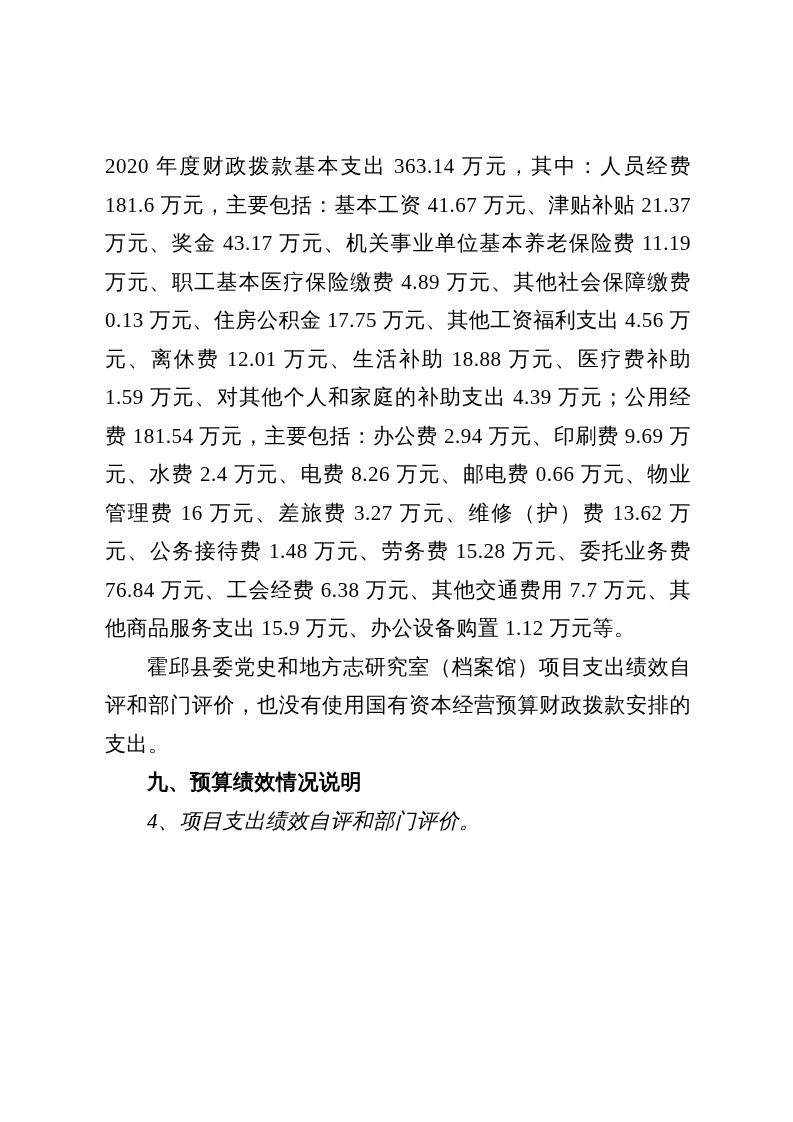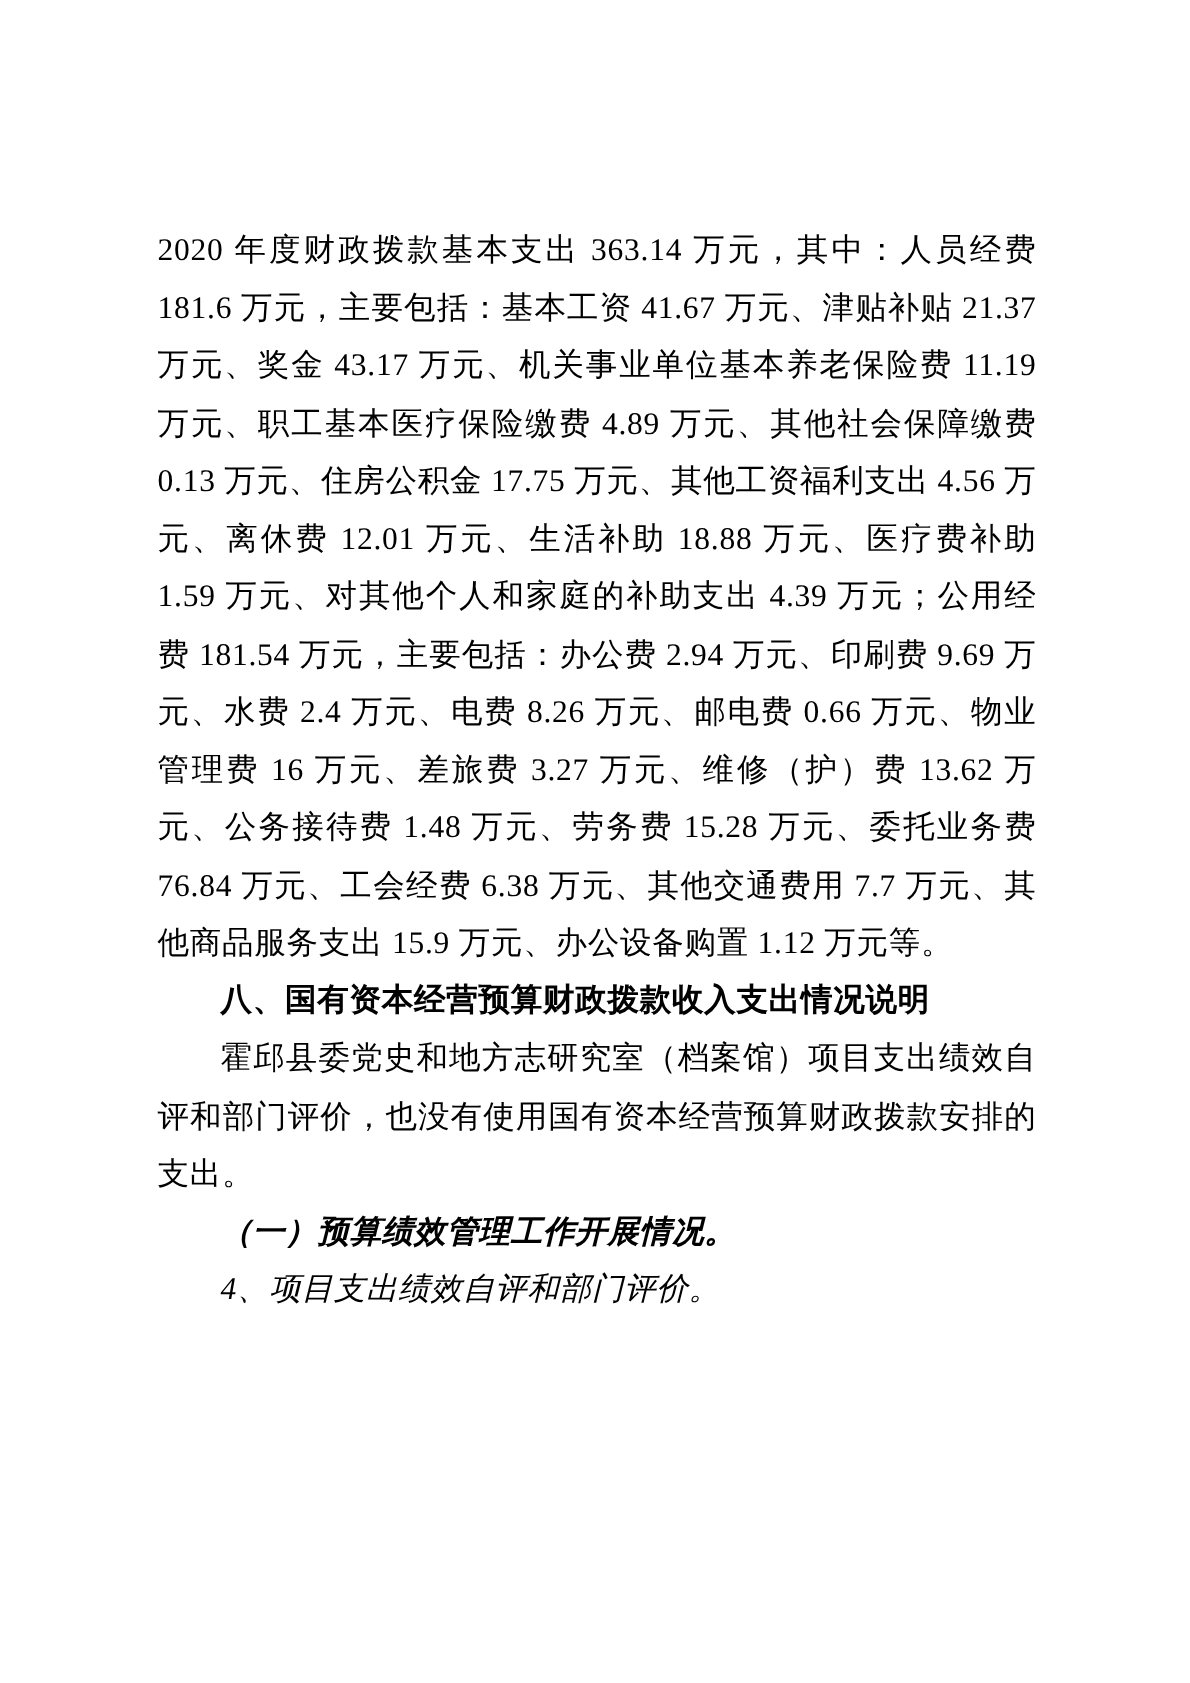--- a/index.html
+++ b/index.html
@@ -62,19 +62,18 @@
     letter-spacing: 1px;
     font-family: "Liberation Serif", "DejaVu Serif", serif;
   }
 </style>
 </head>
 <body>
 
 <div class="page">
   <div class="content">
     <p class="body">2020 年度财政拨款基本支出 363.14 万元，其中：人员经费 181.6 万元，主要包括：基本工资 41.67 万元、津贴补贴 21.37 万元、奖金 43.17 万元、机关事业单位基本养老保险费 11.19 万元、职工基本医疗保险缴费 4.89 万元、其他社会保障缴费 0.13 万元、住房公积金 17.75 万元、其他工资福利支出 4.56 万元、离休费 12.01 万元、生活补助 18.88 万元、医疗费补助 1.59 万元、对其他个人和家庭的补助支出 4.39 万元；公用经费 181.54 万元，主要包括：办公费 2.94 万元、印刷费 9.69 万元、水费 2.4 万元、电费 8.26 万元、邮电费 0.66 万元、物业管理费 16 万元、差旅费 3.27 万元、维修（护）费 13.62 万元、公务接待费 1.48 万元、劳务费 15.28 万元、委托业务费 76.84 万元、工会经费 6.38 万元、其他交通费用 7.7 万元、其他商品服务支出 15.9 万元、办公设备购置 1.12 万元等。</p>
-    <p class="heading indent">八、国有资本经营预算财政拨款收入支出情况说明</p>
     <p class="body indent">霍邱县委党史和地方志研究室（档案馆）项目支出绩效自评和部门评价，也没有使用国有资本经营预算财政拨款安排的支出。</p>
-    <p class="subheading indent">（一）预算绩效管理工作开展情况。</p>
+    <p class="heading indent">九、预算绩效情况说明</p>
     <p class="body-kai indent">4、项目支出绩效自评和部门评价。</p>
   </div>
   <div class="page-number">-7-</div>
 </div>
 
 </body></html>

